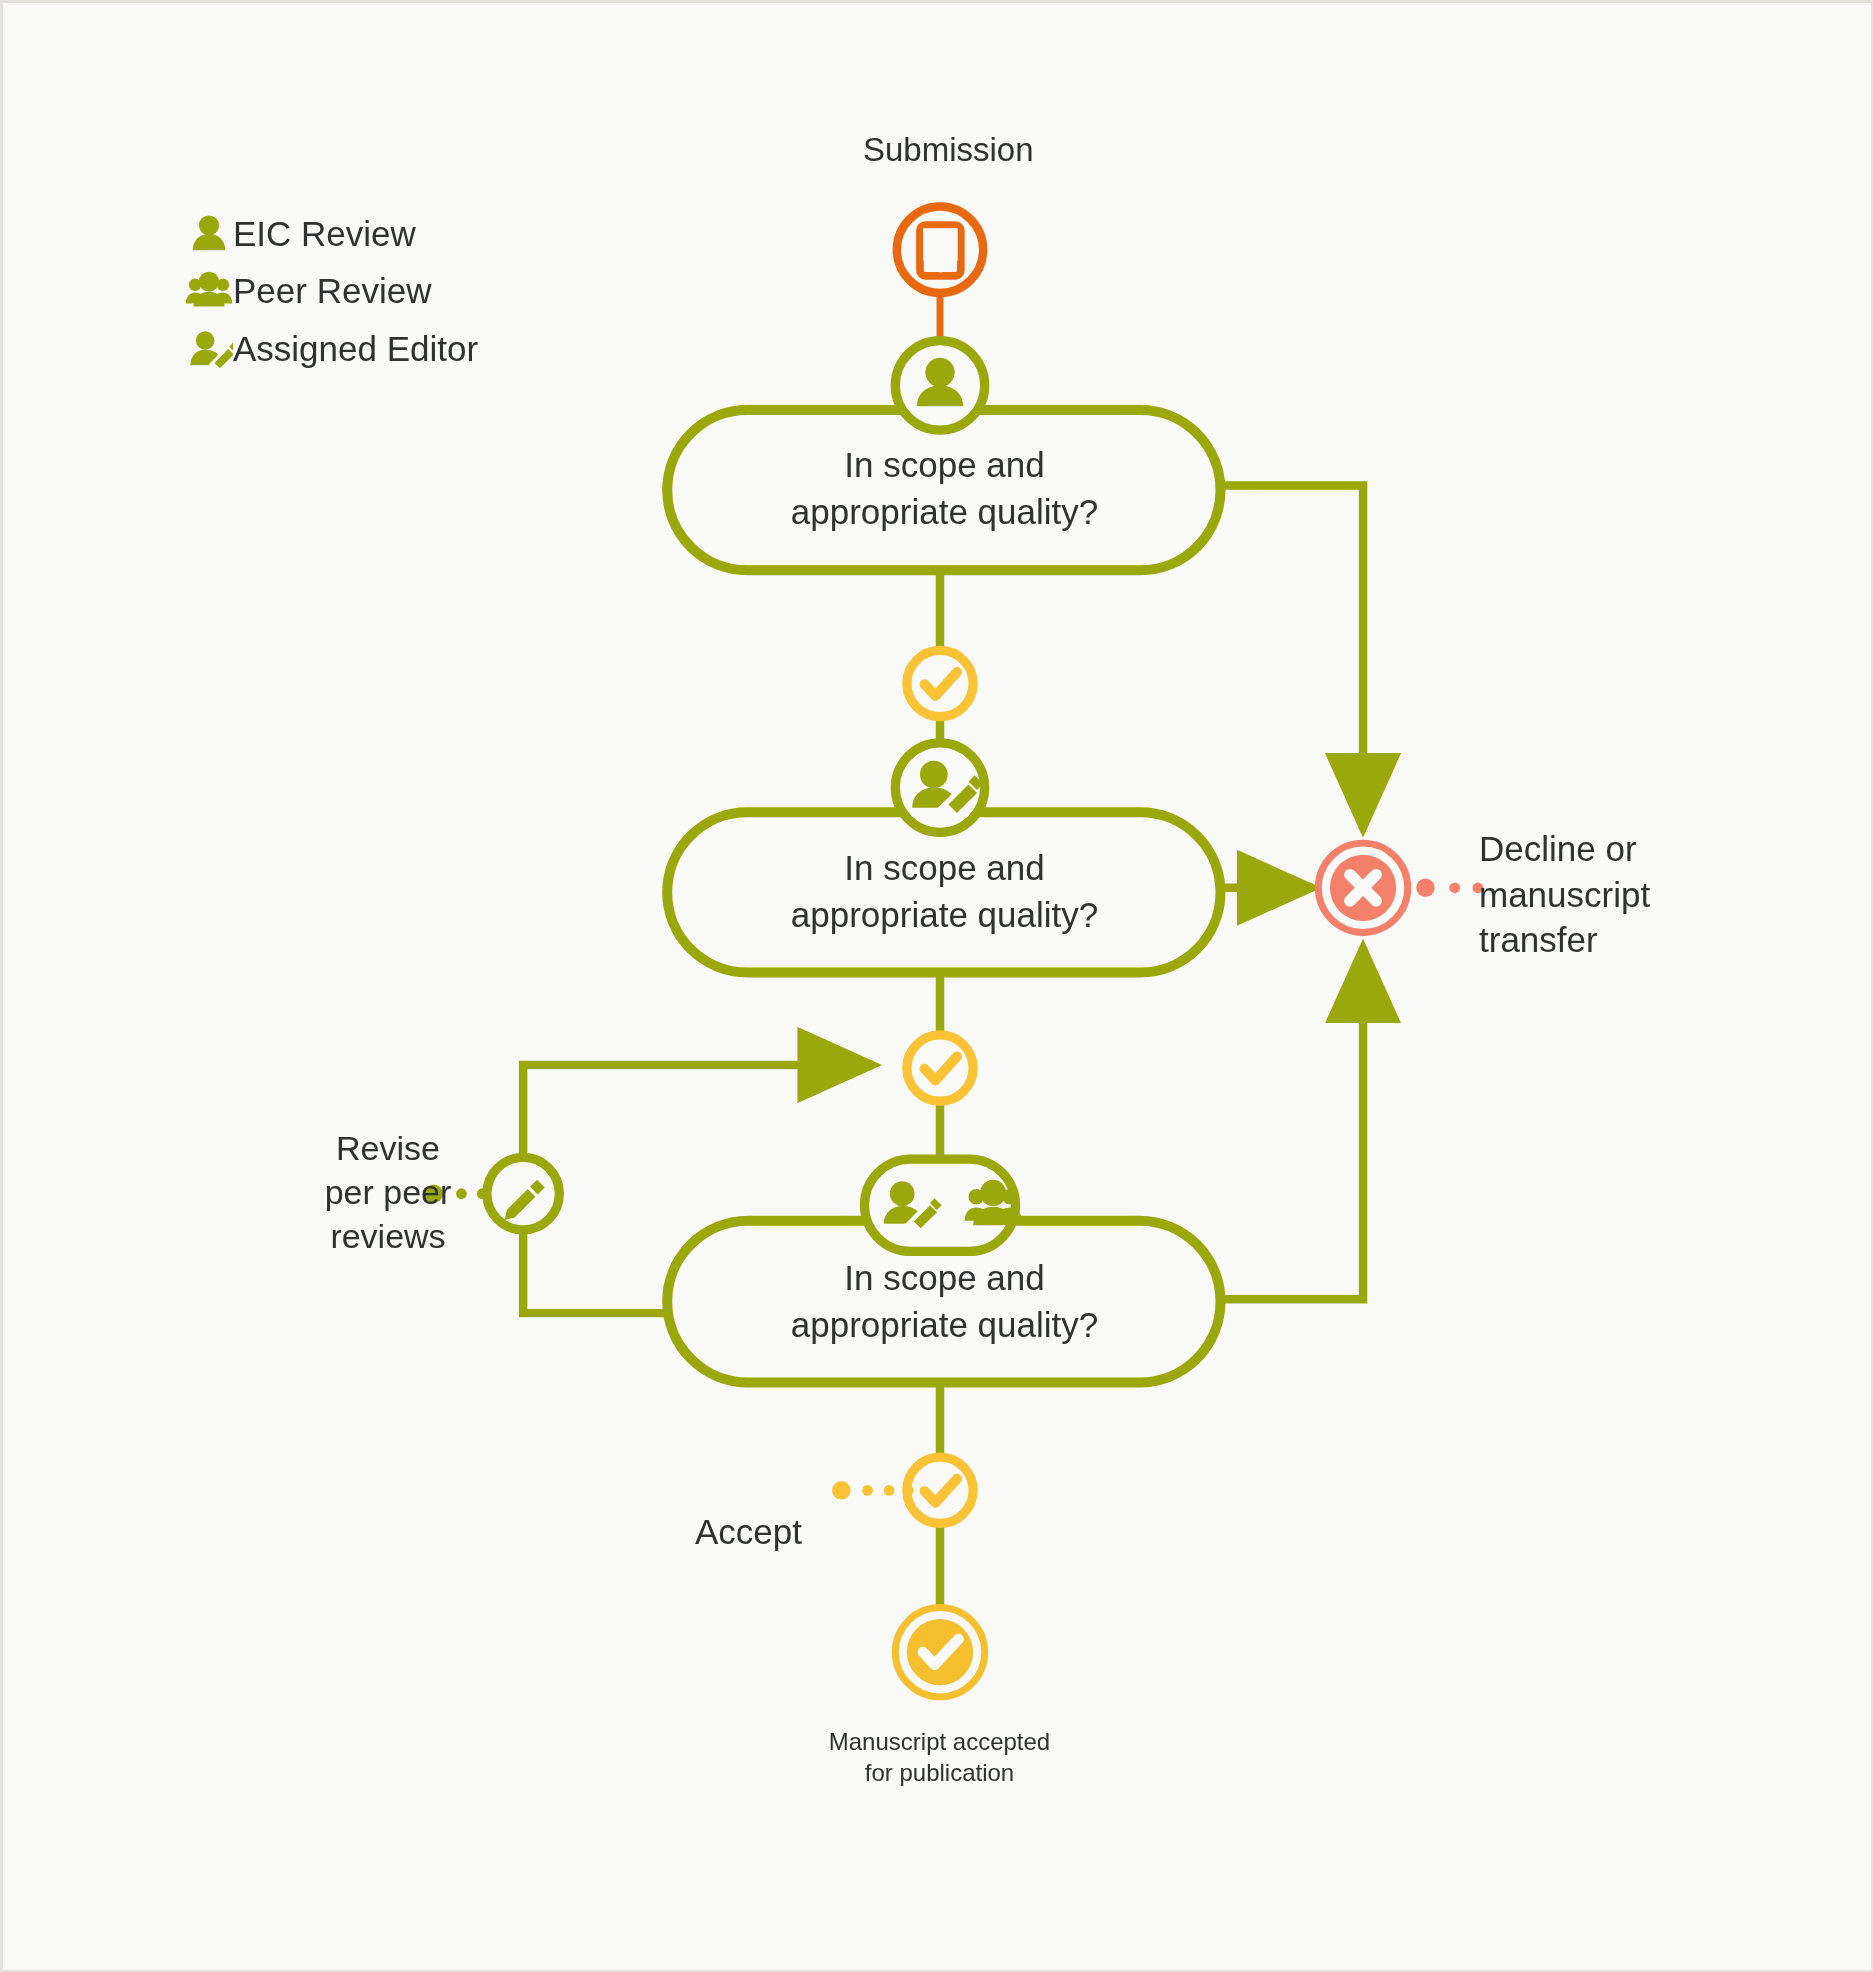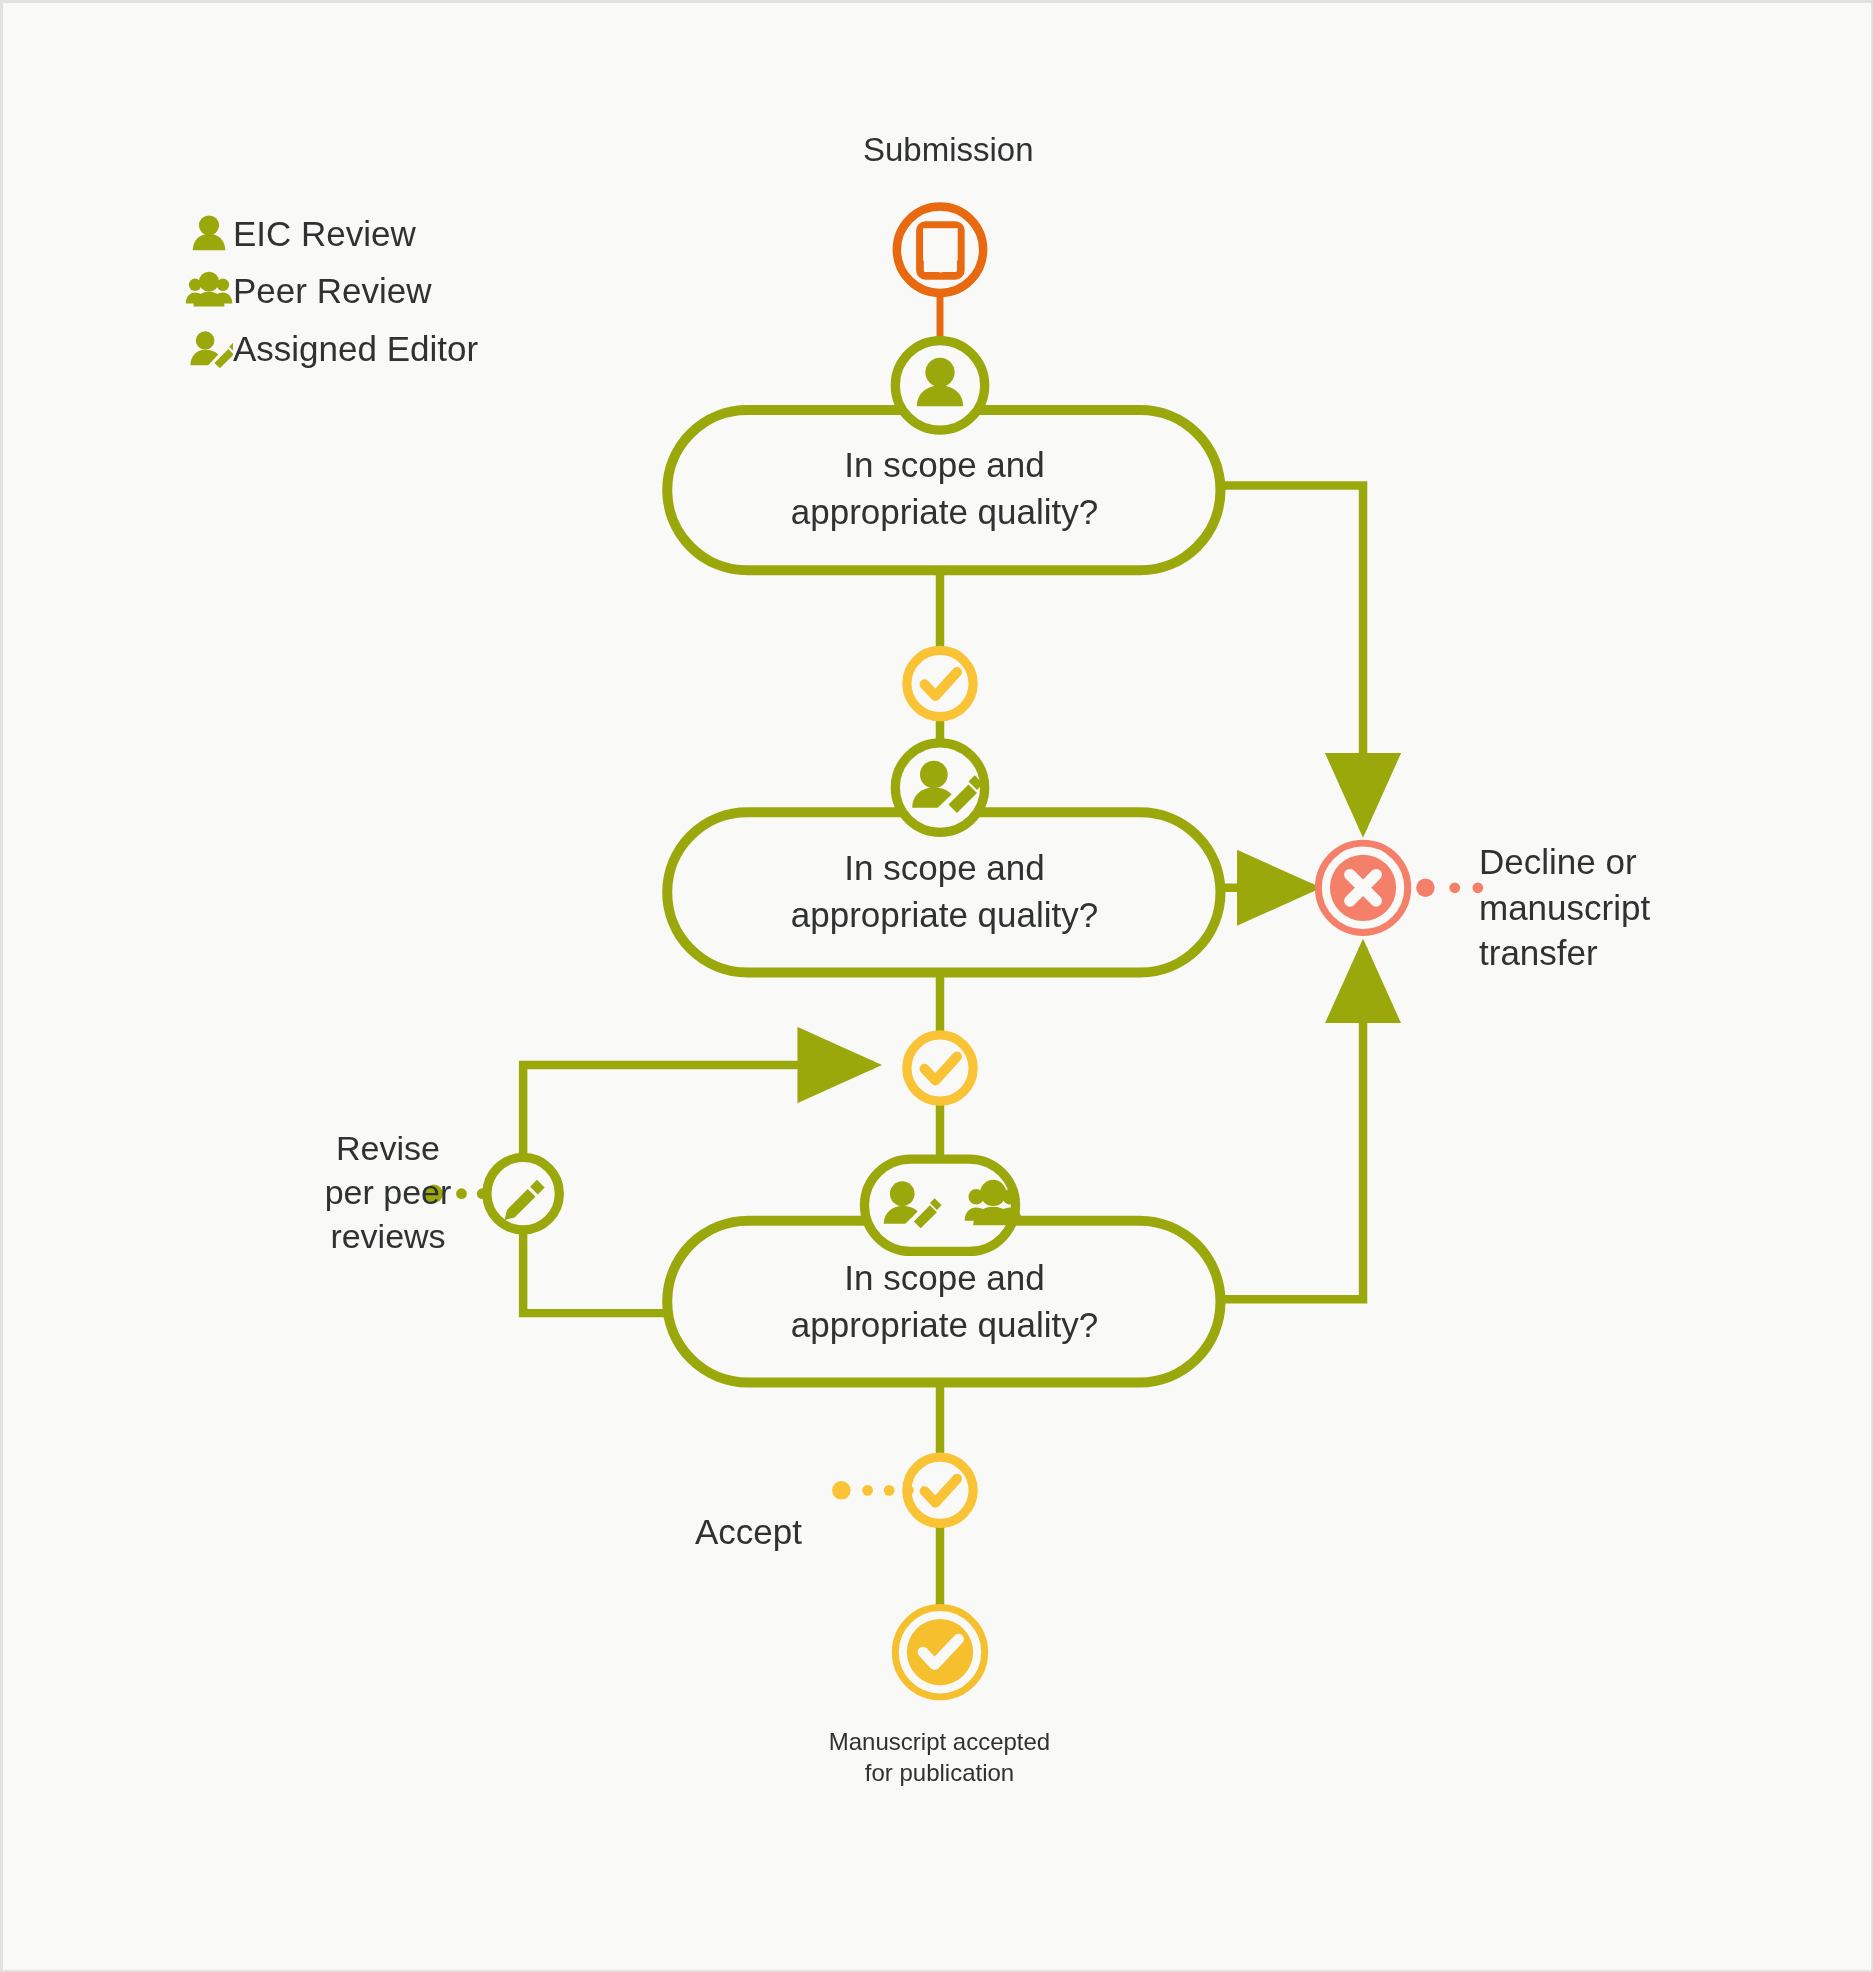--- a/index.html
+++ b/index.html
@@ -58,21 +58,20 @@
   .t-submission {
     left: 838px; top: 126px;
     font-size: 33px;
     text-align: center;
     margin-left: 22px;
   }
   .t-decline {
     left: 1476px; top: 823px;
     font-size: 35px;
     text-align: left;
-    margin-top: 13px;
   }
   .t-revise {
     left: 285px; top: 1123px;
     font-size: 34px;
     text-align: center;
     width: 200px;
   }
   .t-accept {
     left: 692px; top: 1470px;
     font-size: 35px;

